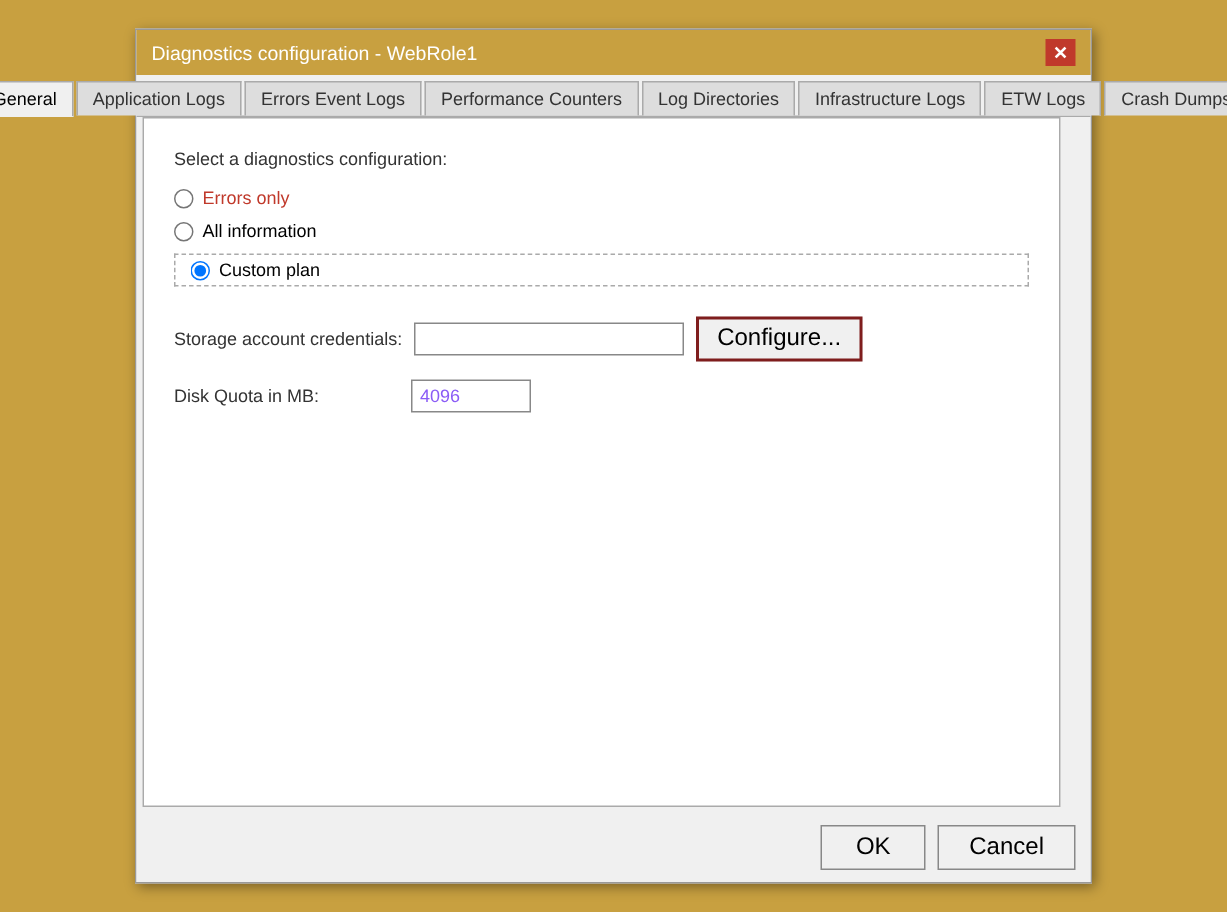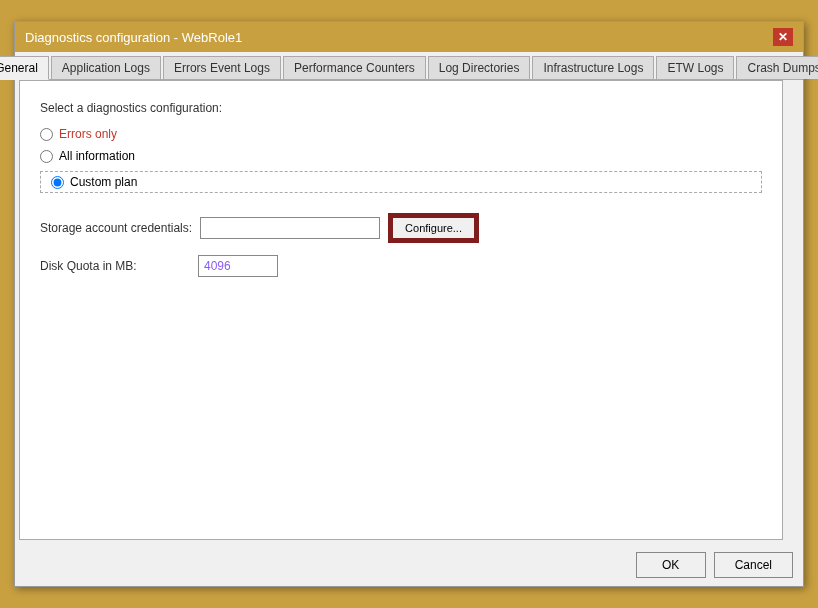--- a/index.html
+++ b/index.html
@@ -13,21 +13,21 @@
       display: flex;
       align-items: center;
       justify-content: center;
       width: 818px;
       height: 608px;
       font-family: 'Segoe UI', Tahoma, sans-serif;
       font-size: 12px;
     }
 
     .dialog {
-      width: 790px;
+      width: 638px;
       background: #f0f0f0;
       border: 1px solid #999;
       box-shadow: 2px 2px 8px rgba(0,0,0,0.4);
       display: flex;
       flex-direction: column;
     }
 
     .title-bar {
       background: #c8a040;
       padding: 6px 10px;
@@ -160,37 +160,37 @@
     }
 
     .disk-input {
       width: 80px;
       color: #0066cc;
     }
 
     .configure-btn {
       padding: 4px 12px;
       background: #f0f0f0;
-      border: 5px solid #7f1d1d;
-      font-size: 11px;
+      border: 2px solid #7f1d1d;
+      font-size: 16px;
       cursor: pointer;
     }
 
     
     .footer {
       display: flex;
       justify-content: flex-end;
       gap: 8px;
       padding: 8px 10px;
       background: #f0f0f0;
     }
 
     .footer-btn {
       padding: 5px 20px;
-      font-size: 12px;
+      font-size: 16px;
       background: #f0f0f0;
       border: 1px solid #888;
       cursor: pointer;
       min-width: 70px;
     }
   </style>
 </head>
 <body>
 
 <div class="dialog">

